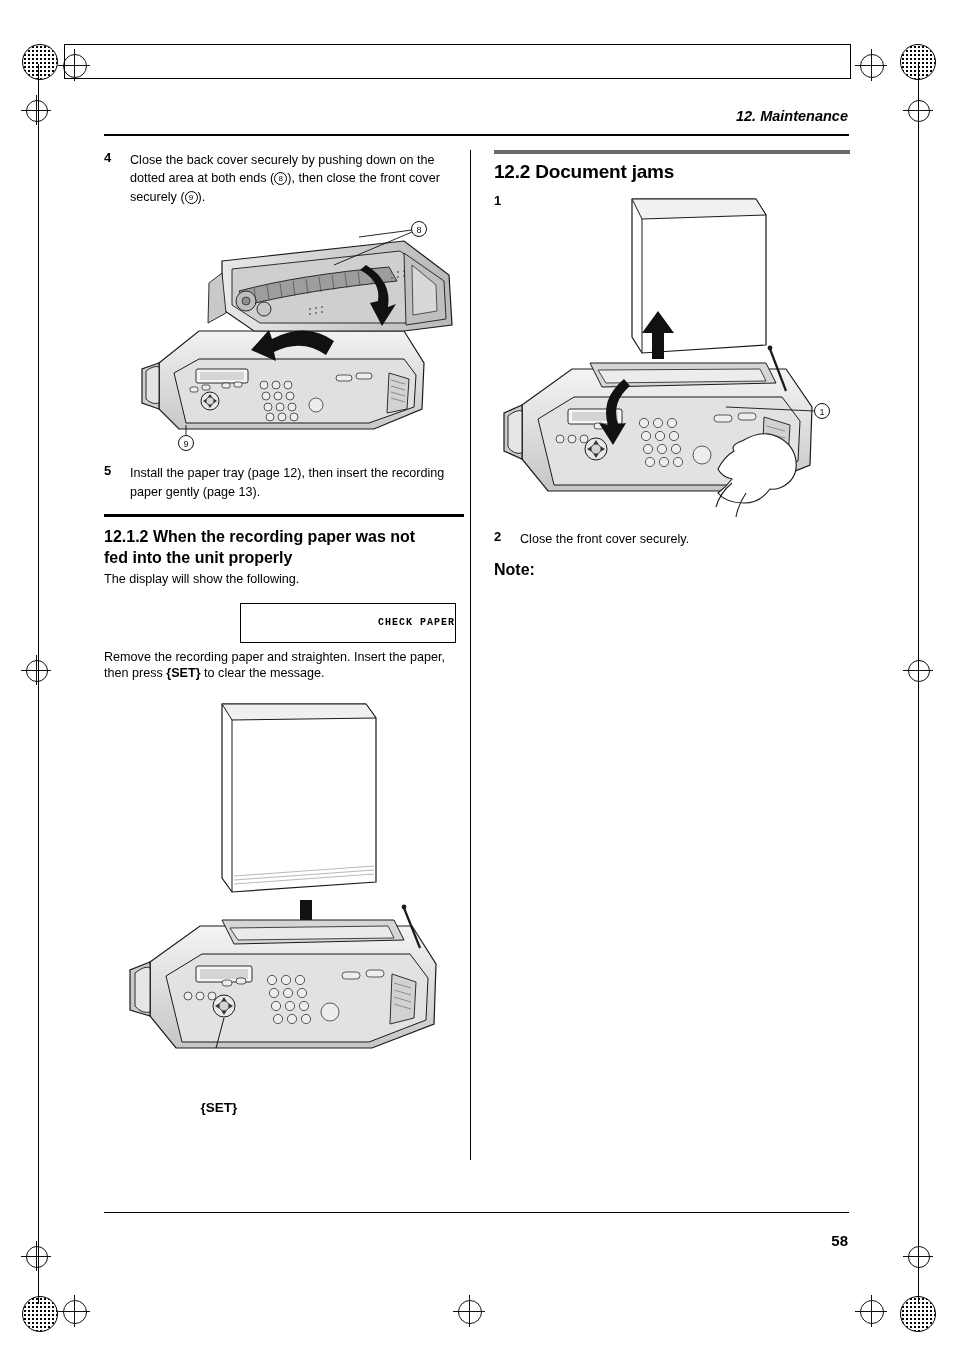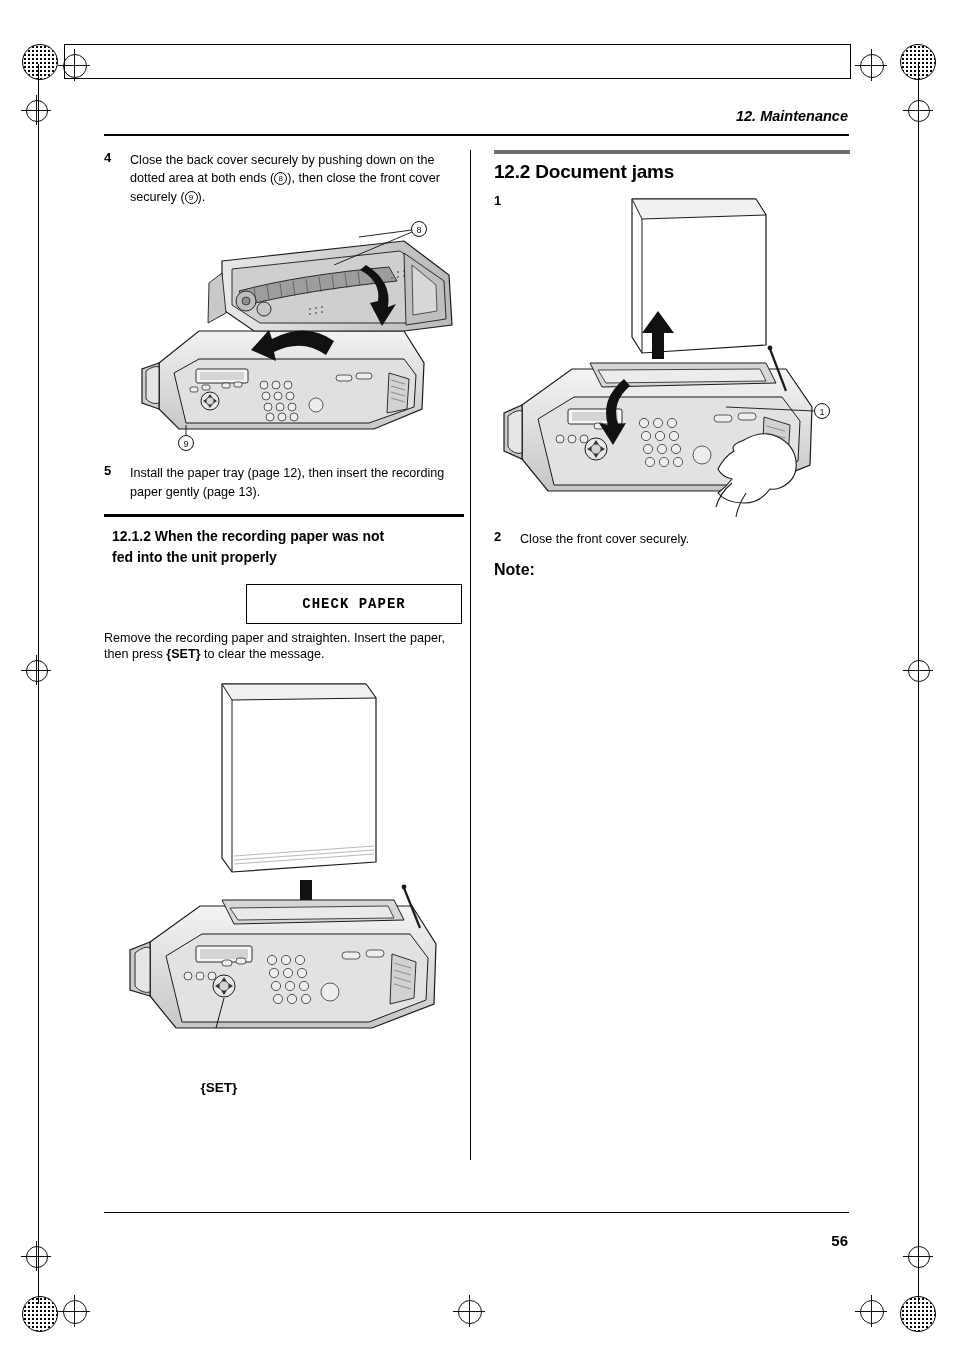--- a/index.html
+++ b/index.html
@@ -65,30 +65,30 @@
     font-size:8px;line-height:11px;text-align:center;vertical-align:1px;
     font-family:"Liberation Sans",sans-serif;
   }
 
   h2.sec{
     font-size:19px;font-weight:bold;margin:0 0 10px 0;letter-spacing:-0.2px;
   }
   .sec-rule{height:4px;background:#6b6b6b;margin-bottom:7px;}
 
   h3.subsec{
-    font-size:14px;font-weight:bold;margin:8px;line-height:21px;
+    font-size:16px;font-weight:bold;margin:0;line-height:21px;
   }
   .subsec-rule{height:2.5px;background:#000;margin:14px 0 9px 0;}
 
   p.body{font-size:12.6px;line-height:16.4px;margin:6px 0 0 0;}
 
   .lcd{
-    margin:16px 2px 0 auto;width:214px;height:38px;border:1.5px solid #000;
-    display:flex;align-items:center;justify-content:center;
-    font-family:"Liberation Mono", monospace;font-size:14px;font-weight:bold;letter-spacing:1px;
+    margin:16px 8px 0 auto;width:214px;height:38px;border:1.5px solid #000;
+    display:flex;align-items:center;justify-content:flex-end;
+    font-family:"Liberation Mono", monospace;font-size:10px;font-weight:bold;letter-spacing:1px;
   }
 
   .note-title{font-size:16px;font-weight:bold;margin:14px 0 2px 0;}
   .bullet{position:relative;padding-left:15px;font-size:12.6px;line-height:16.4px;}
   .bullet:before{content:"";position:absolute;left:2px;top:6px;width:5px;height:5px;background:#000;border-radius:50%;}
 
   .setlabel{font-size:13.5px;font-weight:bold;text-align:center;margin-top:4px;}
 
   .pagenum{position:absolute;right:106px;top:1232px;font-size:15px;font-weight:bold;}
   .foot-rule{position:absolute;left:104px;top:1212px;width:745px;height:1px;background:#000;}
@@ -280,20 +280,21 @@
     <div class="step" style="margin-top:10px;">
       <span class="num">5</span>
       <span class="txt">Install the paper tray (page 12), then insert the recording paper gently (page 13).</span>
     </div>
 
     <div class="subsec-rule"></div>
     <h3 class="subsec">
       <span>12.1.2 When the recording paper was not</span><br>
       <span>fed into the unit properly</span>
     </h3>
+    <p class="body" style="margin-top:3px;">The display will show the following.</p>
 
     <div class="lcd">
       <span>CHECK PAPER</span>
     </div>
 
     <p class="body" style=""><span>Remove the recording paper and straighten. Insert the paper, then press </span><b>{SET}</b><span> to clear the message.</span></p>
 
     <div class="fig" style="margin-top:14px;">
       <svg width="360" height="400" viewBox="0 0 360 400">
         <defs>
@@ -467,15 +468,15 @@
     <div class="step" style="margin-top:6px;">
       <span class="num">2</span>
       <span class="txt">Close the front cover securely.</span>
     </div>
 
     <div class="note-title">Note:</div>
 
   </div>
 
   <div class="foot-rule"></div>
-  <div class="pagenum">56</div>
+  <div class="pagenum">58</div>
 
 </div>
 
 </body></html>

